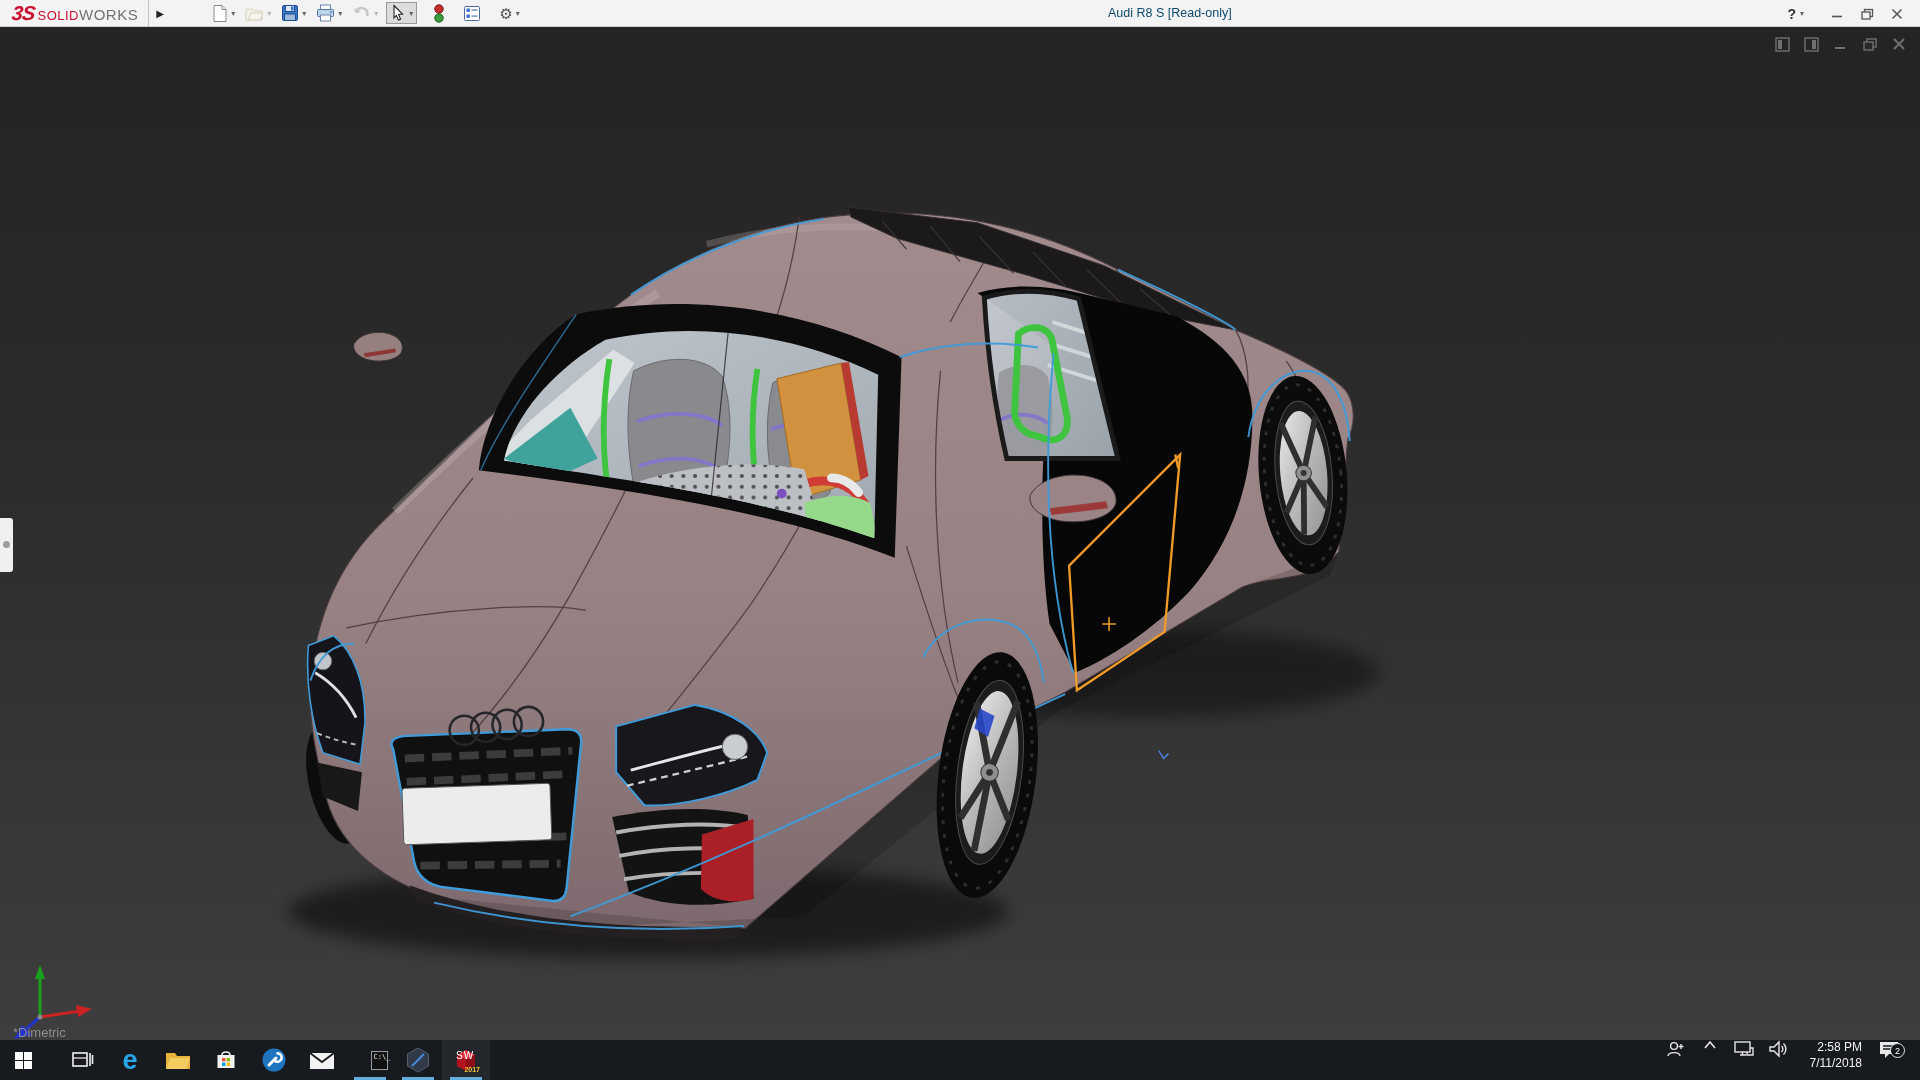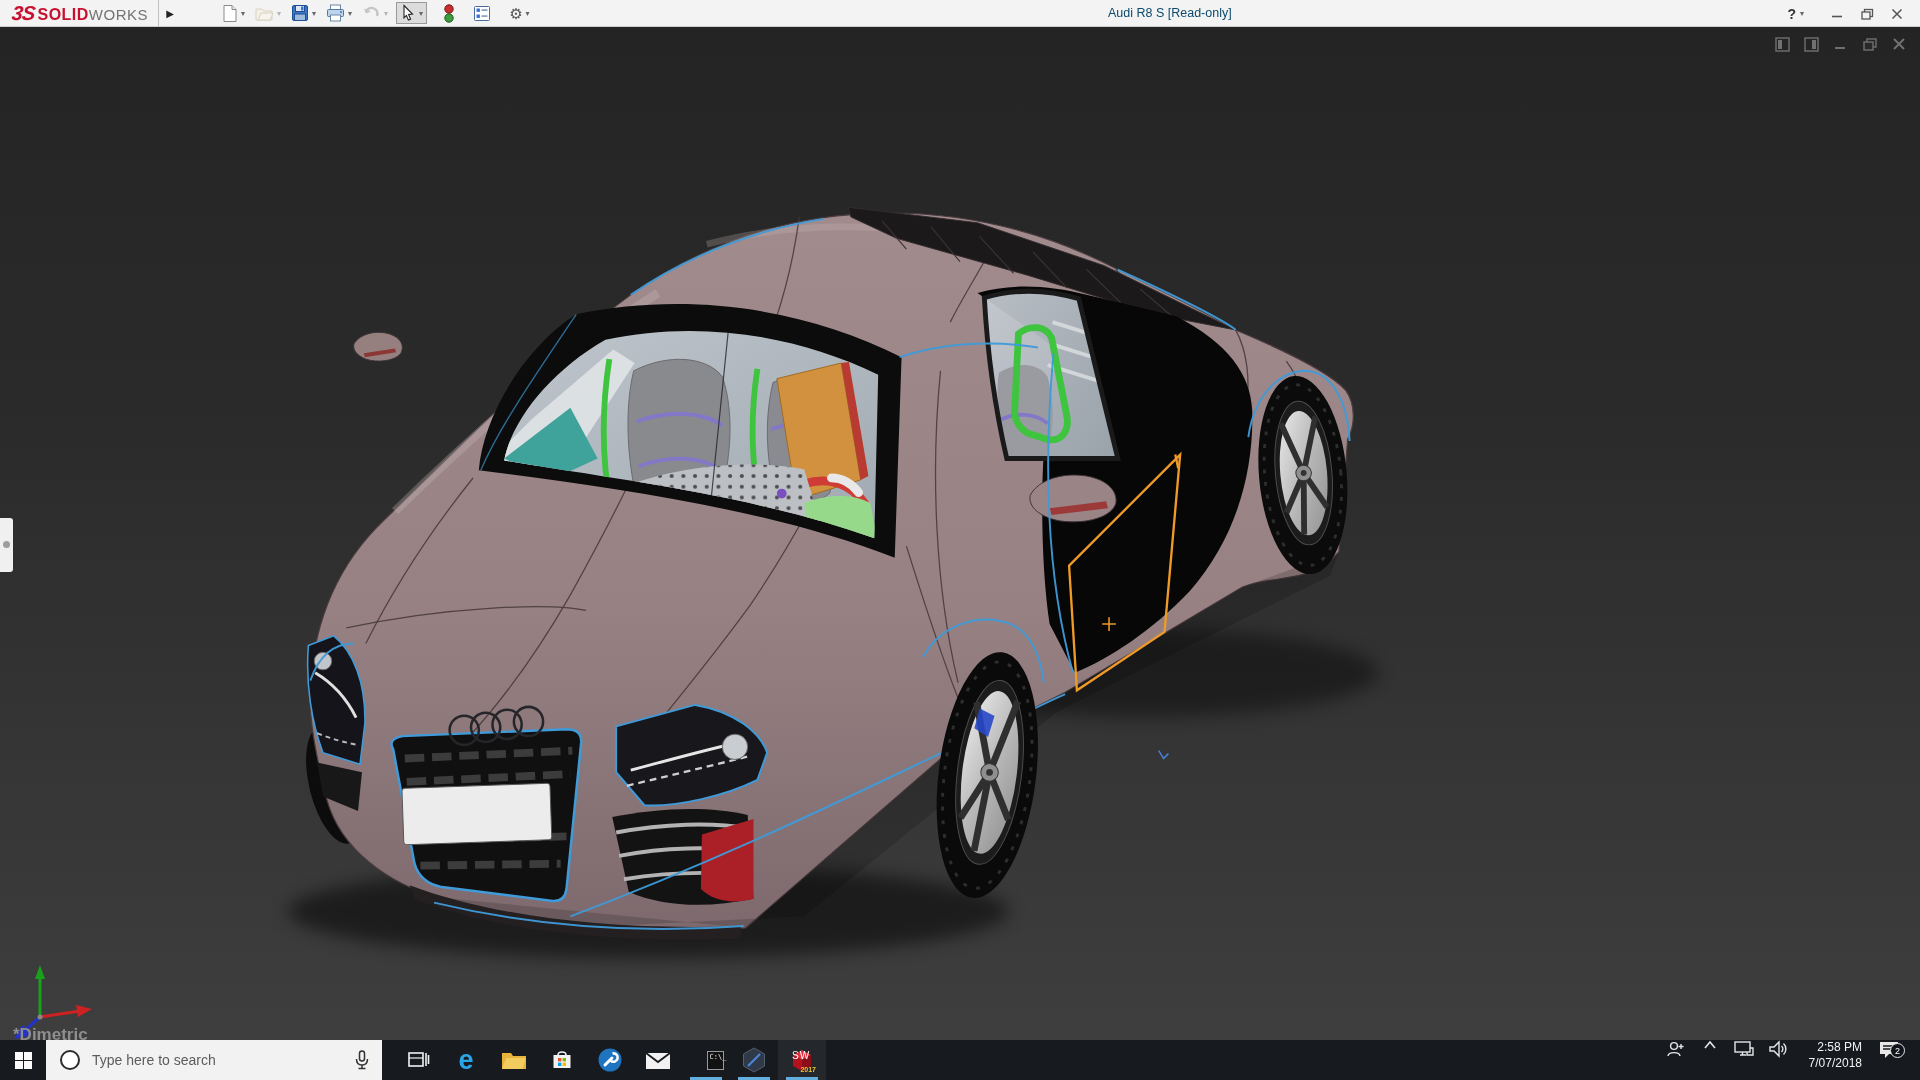--- a/index.html
+++ b/index.html
@@ -7,21 +7,21 @@
               font-family:"Liberation Sans", sans-serif; }
   .stage { position:relative; width:1920px; height:1080px; }
 
   
   .titlebar { position:absolute; left:0; top:0; width:1920px; height:27px;
     background:#f3f3f3; border-bottom:1px solid #cfcfcf;
     display:flex; align-items:center; }
   .logo { display:flex; align-items:baseline; padding-left:12px; cursor:default; }
   .logo .ds { color:#c8102e; font-weight:bold; font-style:italic; font-size:20px;
     transform:skewX(-8deg); letter-spacing:-1px; margin-right:3px; }
-  .logo .solid { color:#c8102e; font-weight:bold; font-size:16px; letter-spacing:.5px; }
+  .logo .solid { color:#c8102e; font-weight:normal; font-size:13px; letter-spacing:.5px; }
   .logo .works { color:#737373; font-size:15px; letter-spacing:.5px; }
   .tb-sep { width:1px; height:27px; background:#c2c2c2; margin-left:10px; }
   .flyout { width:22px; text-align:center; font-size:10px; color:#222; cursor:pointer; }
   .tools { display:flex; align-items:center; margin-left:38px; }
   .tool { display:flex; align-items:center; margin-right:6px; padding:2px 2px; cursor:pointer; }
   .tool .caret { font-size:8px; color:#666; margin-left:3px; }
   .tool.disabled { opacity:.45; cursor:default; }
   .tool.pressed { background:#dcdcdc; border:1px solid #9a9a9a; padding:1px 3px; }
   .tool.nogap { margin-right:14px; }
   .gear-glyph { font-size:15px; color:#555; line-height:1; }
@@ -35,21 +35,21 @@
   .viewport { position:absolute; left:0; top:27px; width:1920px; height:1013px;
     background:linear-gradient(180deg,#242424 0%,#2b2b2b 40%,#3e3e3e 100%); overflow:hidden; }
   .model-svg { position:absolute; left:0; top:0; }
   .doc-controls { position:absolute; right:14px; top:10px; display:flex; gap:14px; opacity:.75; }
   .doc-controls svg { cursor:pointer; }
   .side-tab { position:absolute; left:0; top:491px; width:13px; height:54px; background:#f0f0f0;
     border-radius:0 3px 3px 0; cursor:pointer; }
   .side-tab .dot { position:absolute; left:3px; top:23px; width:7px; height:7px; border-radius:50%;
     background:#9d9d9d; }
   .triad { position:absolute; left:6px; top:930px; }
-  .view-label { position:absolute; left:13px; top:998px; font-size:17px; font-weight:bold; color:#8e8e8e; }
+  .view-label { position:absolute; left:13px; top:998px; font-size:13px; font-weight:normal; color:#8e8e8e; }
 
   
   .taskbar { position:absolute; left:0; top:1040px; width:1920px; height:40px;
     background:#171a1f; display:flex; align-items:stretch; }
   .start { width:46px; display:flex; align-items:center; justify-content:center; cursor:pointer; }
   .winlogo { display:grid; grid-template-columns:8px 8px; grid-template-rows:8px 8px; gap:1px; }
   .winlogo div { background:#fbfbfb; }
   .searchbox { width:336px; background:#f2f2f2; display:flex; align-items:center; cursor:text; }
   .cortana { width:20px; height:20px; border:2.5px solid #2c2c2c; border-radius:50%;
     margin:0 12px 0 14px; background:#fff; }
@@ -438,30 +438,20 @@
   <div class="taskbar">
     <div class="start">
       <div class="winlogo">
         <div></div>
           <div></div>
           <div></div>
           <div></div>
       </div>
     </div>
 
-    <div class="searchbox">
-      <div class="cortana"></div>
-      <div class="search-text">Type here to search</div>
-      <svg class="mic" width="16" height="20" viewBox="0 0 16 20">
-        <rect x="5.5" y="1" width="5" height="10" rx="2.5" fill="none" stroke="#333" stroke-width="1.5"></rect>
-        <path d="M2.5 9 C2.5 13 5 15 8 15 C11 15 13.5 13 13.5 9" fill="none" stroke="#333" stroke-width="1.5"></path>
-        <line x1="8" y1="15" x2="8" y2="18.5" stroke="#333" stroke-width="1.5"></line>
-        <line x1="4.5" y1="18.5" x2="11.5" y2="18.5" stroke="#333" stroke-width="1.5"></line>
-      </svg>
-    </div>
 
     <div class="task-icons">
       <div class="slot">
         <svg width="24" height="22" viewBox="0 0 24 22">
           <rect x="3" y="4" width="14" height="13" fill="none" stroke="#f2f2f2" stroke-width="1.6"></rect>
           <path d="M20 4 v13 M22.5 6 v9" stroke="#f2f2f2" stroke-width="1.6"></path>
           <path d="M3 9 h14" stroke="#f2f2f2" stroke-width="1.2"></path>
         </svg>
       </div>
       <div class="slot">
@@ -546,21 +536,21 @@
         </svg>
       </div>
       <div class="trayicon">
         <svg width="20" height="18" viewBox="0 0 20 18" fill="none" stroke="#e6e6e6" stroke-width="1.4">
           <path d="M2 7 h4 l5 -5 v14 l-5 -5 h-4 Z" fill="none"></path>
           <path d="M13.5 6 a4 4 0 0 1 0 6 M15.5 3.5 a7.5 7.5 0 0 1 0 11"></path>
         </svg>
       </div>
       <div class="clock">
         <div>2:58 PM</div>
-        <div>7/07/2018</div>
+        <div>7/11/2018</div>
       </div>
       <div class="action">
         <svg width="22" height="20" viewBox="0 0 22 20">
           <path d="M2 2 h18 v12 h-9 l-4 4 v-4 h-5 Z" fill="#e8e8e8"></path>
           <path d="M5 6 h12 M5 9 h12" stroke="#171a1f" stroke-width="1.4"></path>
         </svg>
         <div class="badge">2</div>
       </div>
     </div>
   </div>

